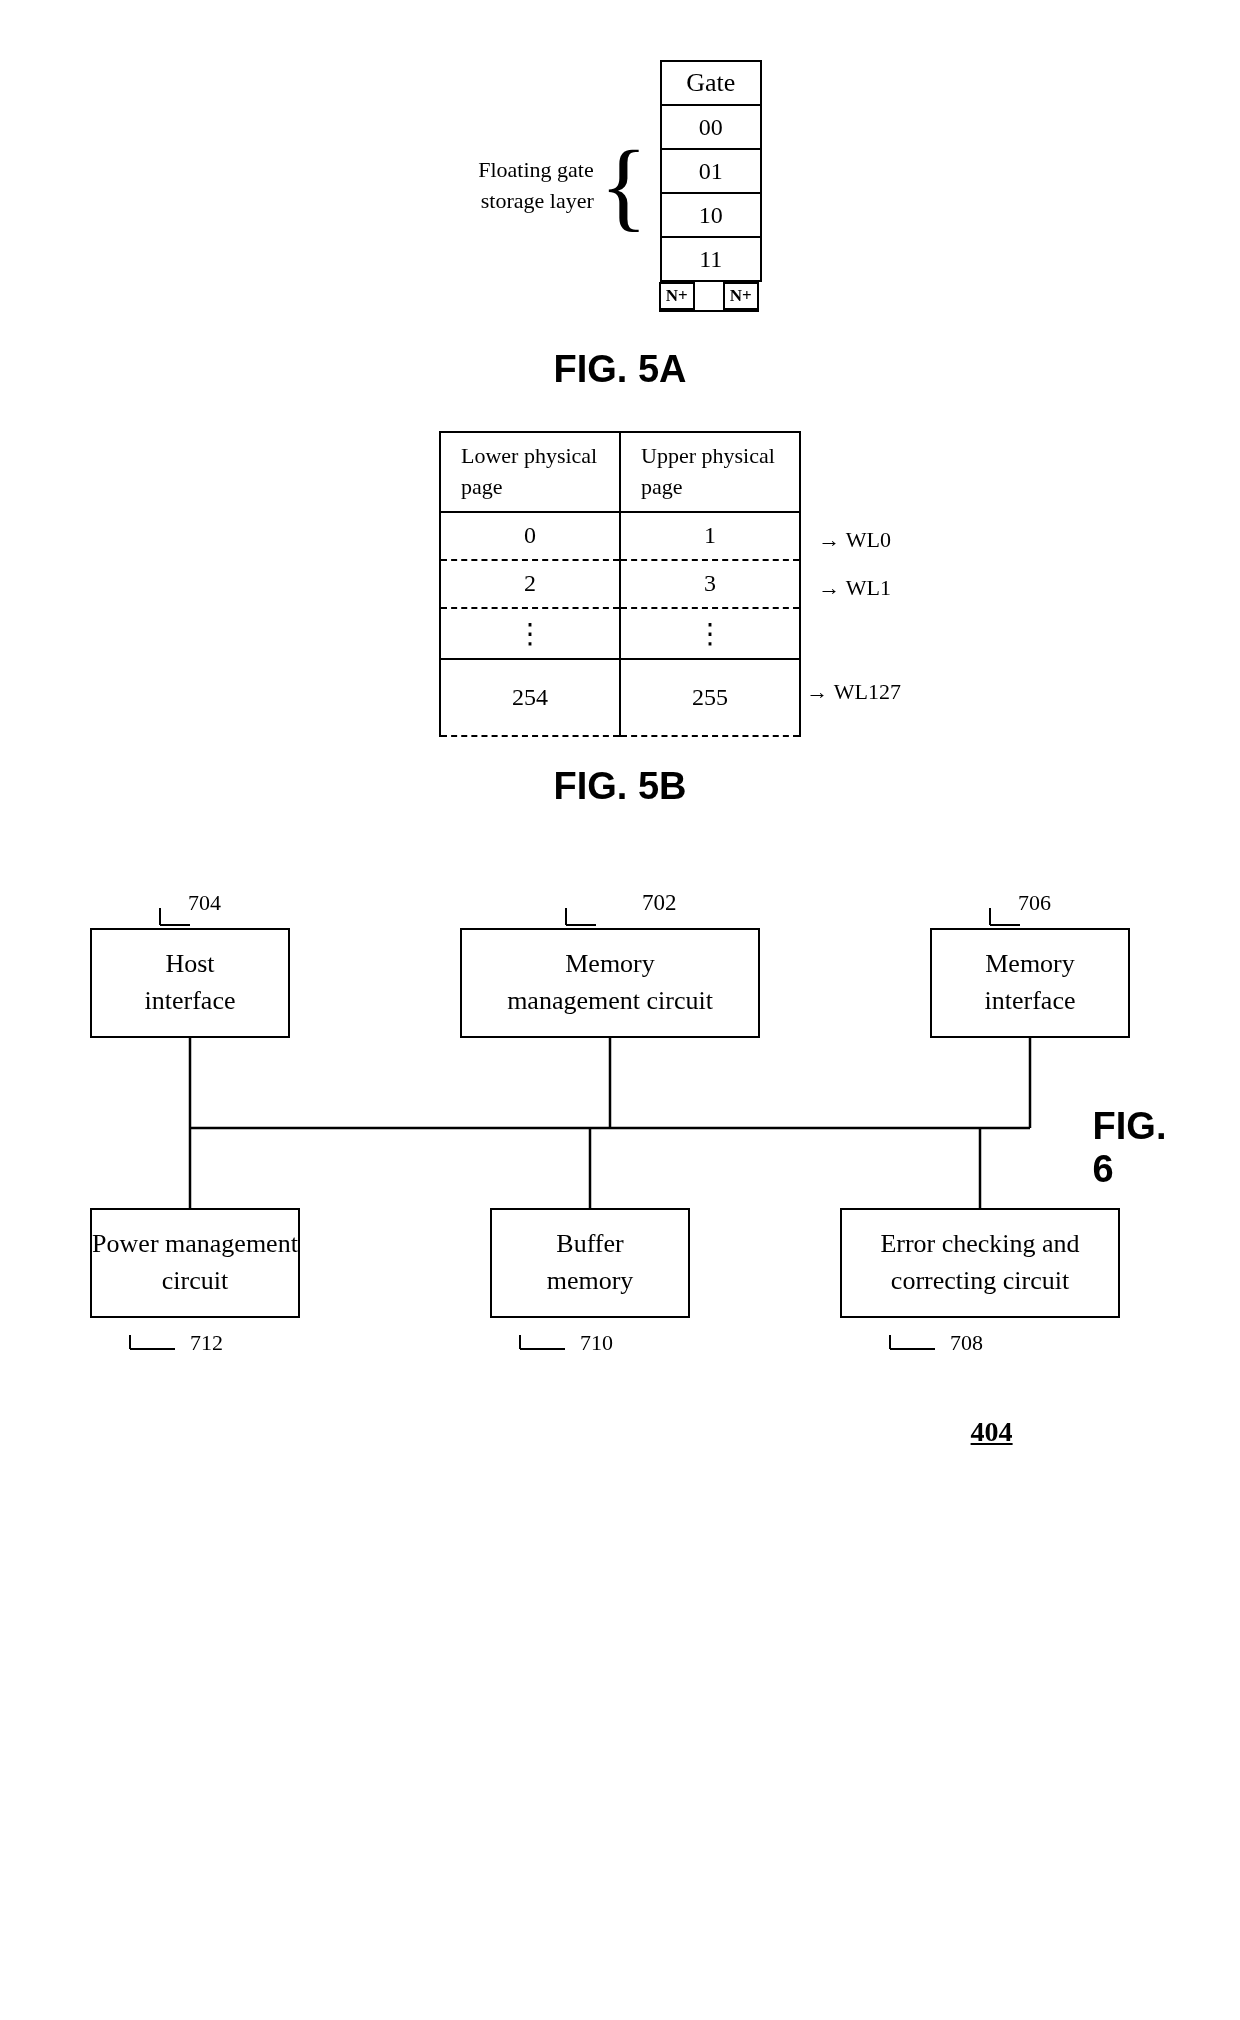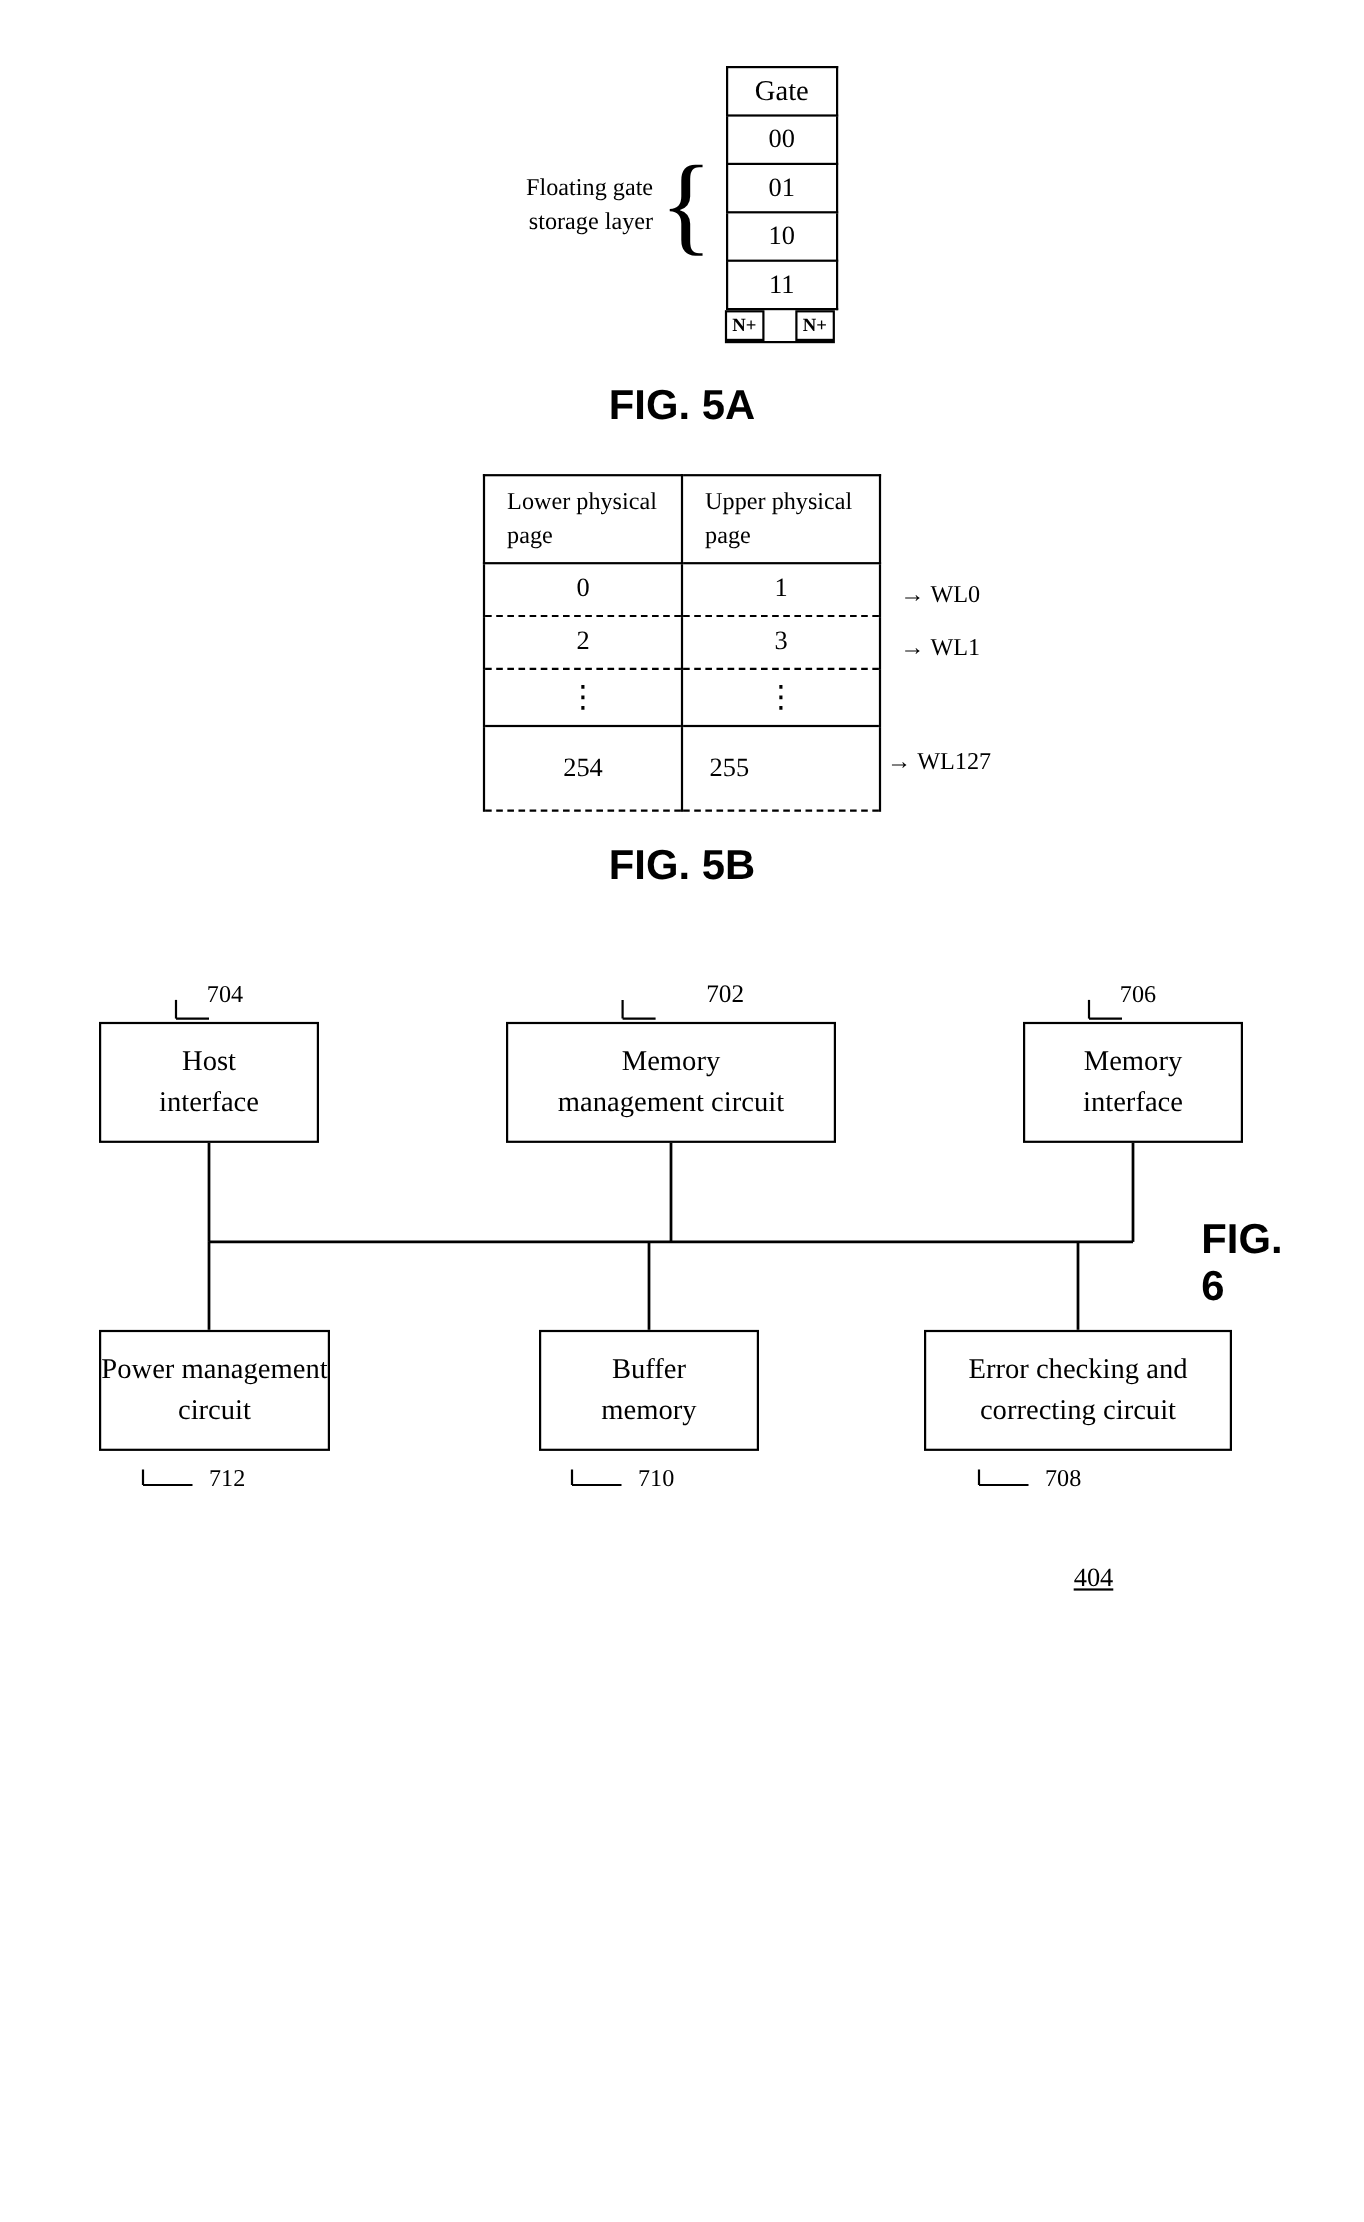--- a/index.html
+++ b/index.html
@@ -267,21 +267,21 @@
               <td style="border-top:none; border-bottom:2px dashed #000; border-left:2px solid #000; border-right:2px solid #000; text-align:center; font-size:24px; padding:8px; width:180px; height:48px;">3</td>
             </tr>
 
             <tr>
               <td style="border:2px solid #000; border-top:none; border-bottom:none; text-align:center; font-size:28px; padding:8px; width:180px; height:48px;">⋮</td>
               <td style="border:2px solid #000; border-top:none; border-bottom:none; text-align:center; font-size:28px; padding:8px; width:180px; height:48px;">⋮</td>
             </tr>
 
             <tr>
               <td style="border-top:2px solid #000; border-bottom:2px dashed #000; border-left:2px solid #000; border-right:2px solid #000; text-align:center; font-size:24px; padding:12px; width:180px; height:48px;">254</td>
-              <td style="border-top:2px solid #000; border-bottom:2px dashed #000; border-left:2px solid #000; border-right:2px solid #000; text-align:left; font-size:24px; padding:24px; width:180px; height:48px;">255</td>
+              <td style="border-top:2px solid #000; border-bottom:2px dashed #000; border-left:2px solid #000; border-right:2px solid #000; text-align:center; font-size:24px; padding:24px; width:180px; height:48px;">255</td>
             </tr>
           </tbody>
         </table>
 
         <div style="position:absolute; right:-90px; top:96px; font-size:22px; display:flex; align-items:center;">
           <span>→</span>&nbsp;<span>WL0</span>
         </div>
         <div style="position:absolute; right:-90px; top:144px; font-size:22px; display:flex; align-items:center;">
           <span>→</span>&nbsp;<span>WL1</span>
         </div>
@@ -381,19 +381,19 @@
         <svg width="70" height="24" xmlns="http://www.w3.org/2000/svg">
           <line x1="10" y1="4" x2="10" y2="18" stroke="#000" stroke-width="2"></line>
           <line x1="10" y1="18" x2="55" y2="18" stroke="#000" stroke-width="2"></line>
         </svg>
         <span>708</span>
       </div>
 
     </div>
 
     <div style="align-self:flex-end; margin-right:80px; margin-top:0;">
-      <span style="font-size:24px; font-weight:normal; text-decoration:underline;text-align:right;">404</span>
+      <span style="font-size:28px; font-weight:bold; text-decoration:underline;text-align:right;">404</span>
     </div>
 
     <div class="fig-label" style="margin-top:10px;">FIG. 6</div>
   </div>
 
 </div>
 
 </body></html>

